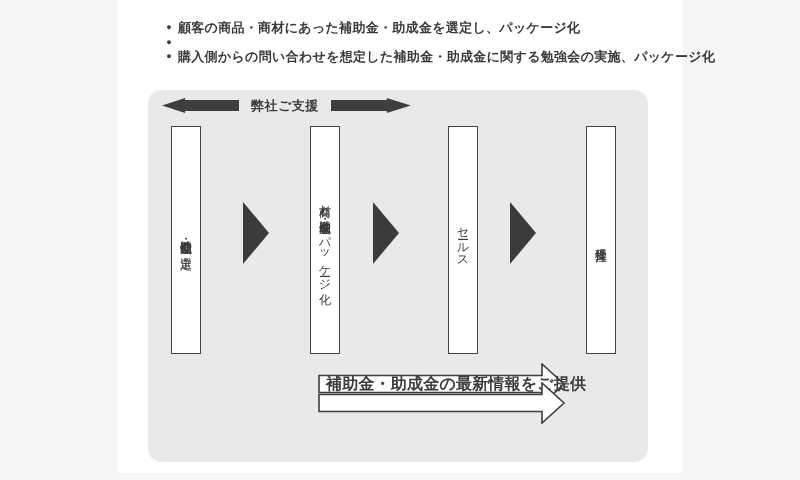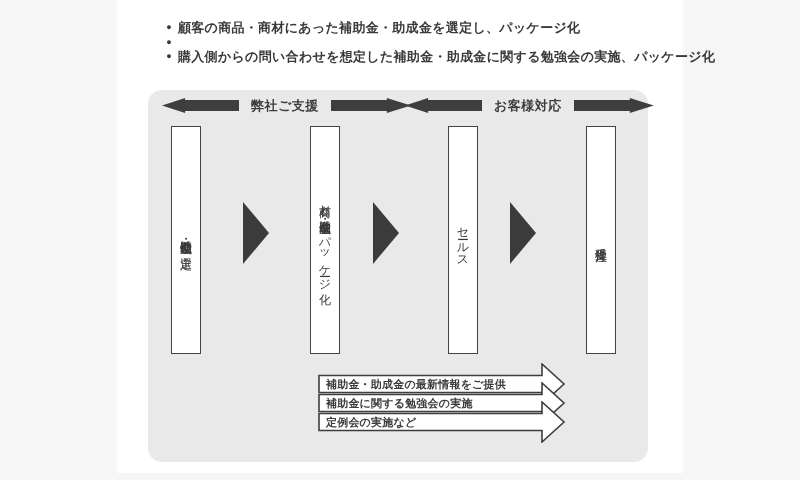--- a/index.html
+++ b/index.html
@@ -46,21 +46,21 @@
     border-left:26px solid #3b3b3b;
   }
   .tri1{left:95px;} .tri2{left:225px;} .tri3{left:362px;}
 
   
   .sarrow{position:absolute;left:170px;width:250px;height:42px;}
   .sa1{top:273px;} .sa2{top:292px;} .sa3{top:311px;}
   .sarrow svg{position:absolute;left:0;top:0;}
   .sarrow-label{
     position:absolute;left:8px;top:12px;height:18px;display:flex;align-items:center;
-    font-size:11px;font-weight:600;color:#3c3c3c;white-space:nowrap;letter-spacing:0.2px;
+    font-size:16px;font-weight:600;color:#3c3c3c;white-space:nowrap;letter-spacing:0.2px;
   }
 </style>
 </head>
 <body>
 
 <div class="stage">
   <div class="card"></div>
 
   <div class="bullets">
     <div class="bullet-row">
@@ -76,25 +76,20 @@
     </div>
   </div>
 
   <div class="panel">
 
     <div class="phase phase-a">
       <div class="arrow-piece left"></div>
       <div class="phase-label">弊社ご支援</div>
       <div class="arrow-piece right"></div>
     </div>
-    <div class="phase phase-b">
-      <div class="arrow-piece left"></div>
-      <div class="phase-label">お客様対応</div>
-      <div class="arrow-piece right"></div>
-    </div>
 
     <div class="step step1">
       <span class="step-text">補助金・助成金の選定</span>
     </div>
     <div class="tri tri1"></div>
     <div class="step step2">
       <span class="step-text">商材と補助金・助成金をパッケージ化</span>
     </div>
     <div class="tri tri2"></div>
     <div class="step step3">
@@ -108,23 +103,16 @@
     <div class="sarrow sa1">
       <svg width="250" height="42" viewBox="0 0 250 42">
         <polygon points="1,12.5 224,12.5 224,1 246,21 224,41 224,29.5 1,29.5" fill="#ffffff" stroke="#3e3e3e" stroke-width="1.6"></polygon>
       </svg>
       <span class="sarrow-label">補助金・助成金の最新情報をご提供</span>
     </div>
     <div class="sarrow sa2">
       <svg width="250" height="42" viewBox="0 0 250 42">
         <polygon points="1,12.5 224,12.5 224,1 246,21 224,41 224,29.5 1,29.5" fill="#ffffff" stroke="#3e3e3e" stroke-width="1.6"></polygon>
       </svg>
-      <span class="sarrow-label">補助金に関する勉強会の実施</span>
-    </div>
-    <div class="sarrow sa3">
-      <svg width="250" height="42" viewBox="0 0 250 42">
-        <polygon points="1,12.5 224,12.5 224,1 246,21 224,41 224,29.5 1,29.5" fill="#ffffff" stroke="#3e3e3e" stroke-width="1.6"></polygon>
-      </svg>
-      <span class="sarrow-label">定例会の実施など</span>
     </div>
 
   </div>
 </div>
 
 </body></html>

